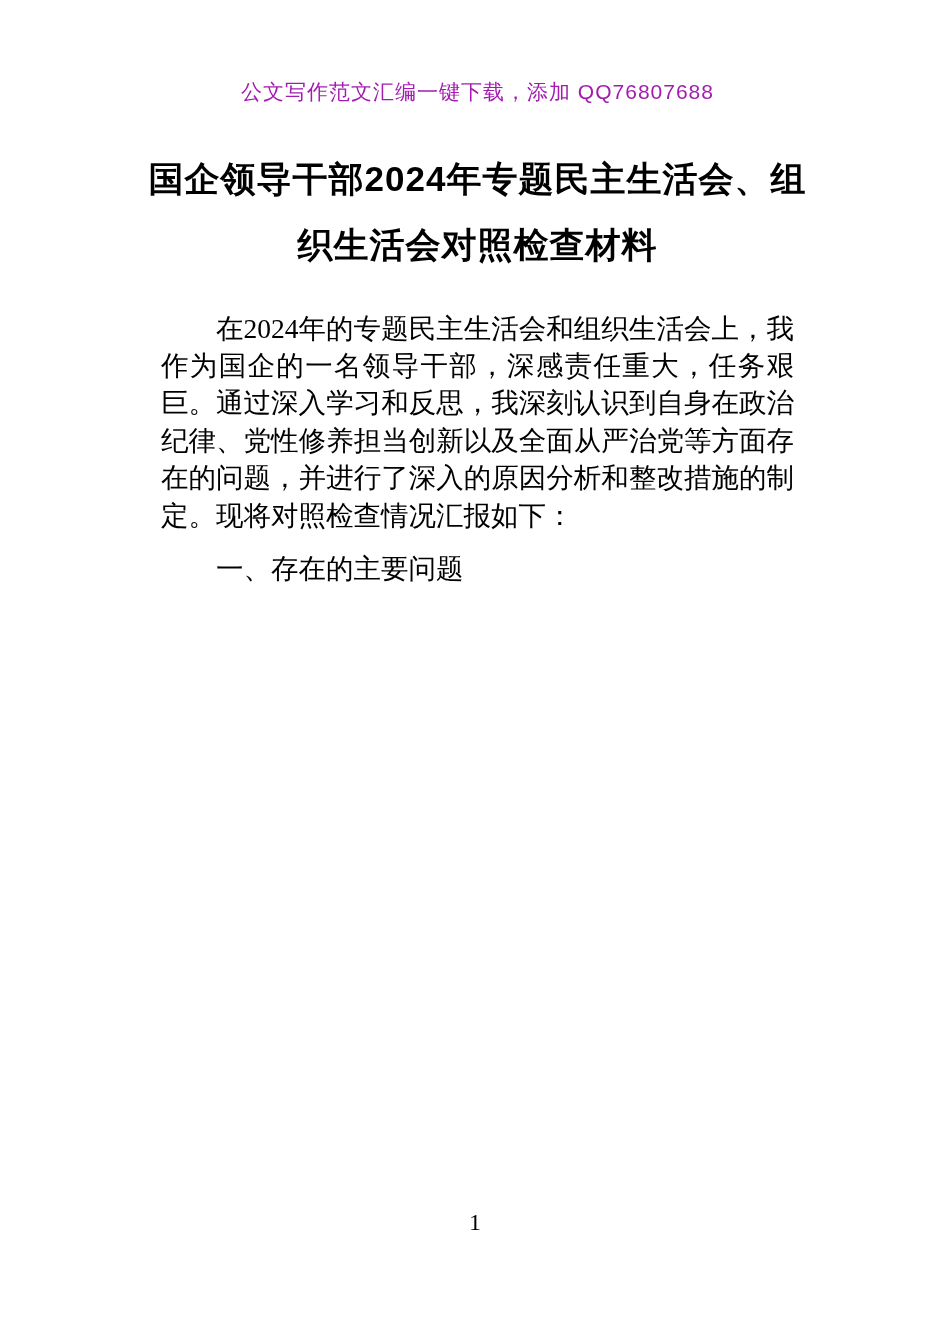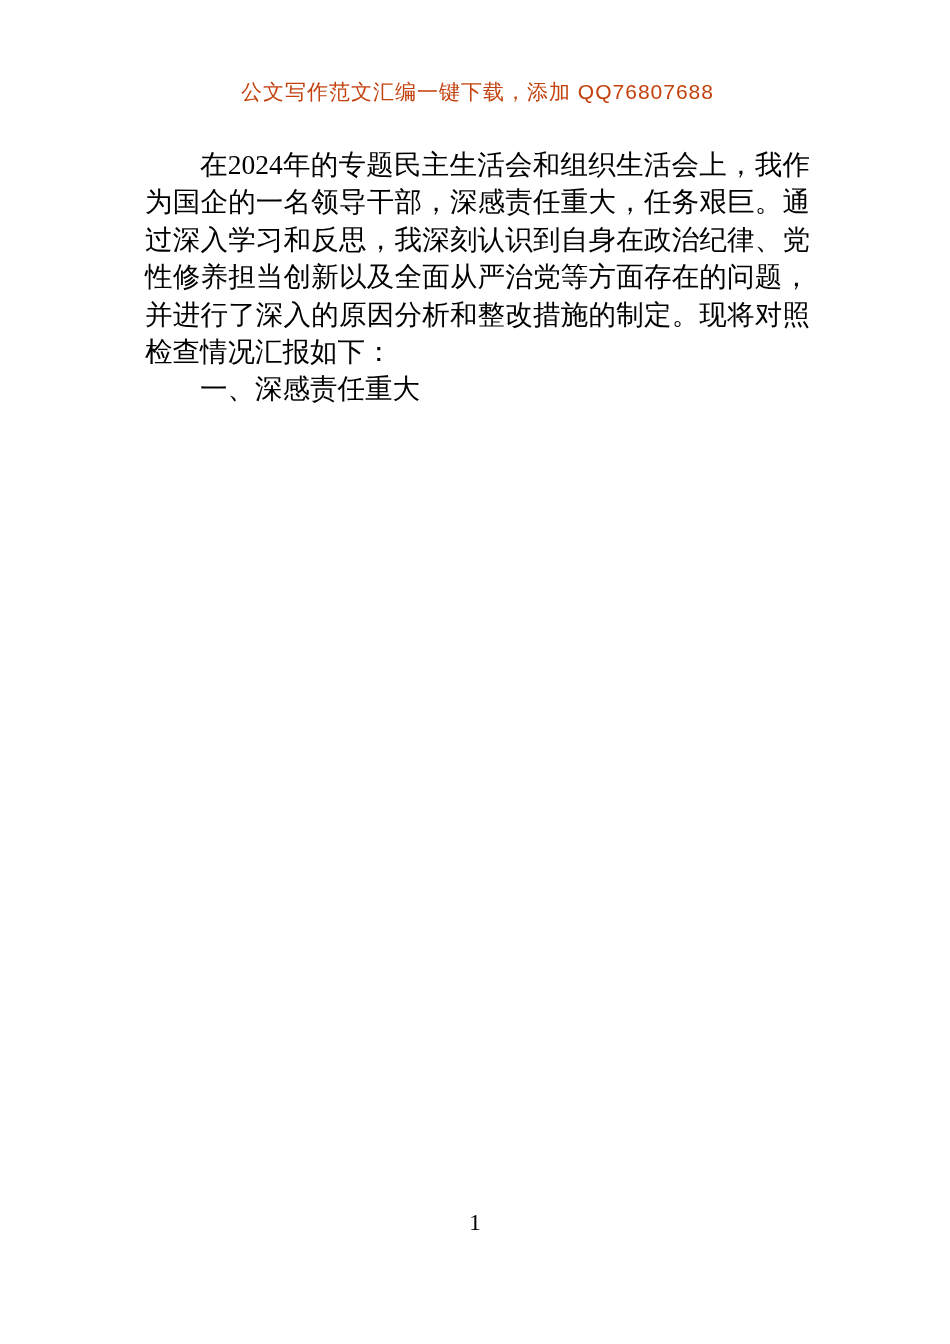--- a/index.html
+++ b/index.html
@@ -14,21 +14,21 @@
     margin: 0 auto;
     background: #ffffff;
     box-sizing: border-box;
     padding: 78px 140px 0 145px;
     color: #000000;
     overflow: hidden;
   }
   .header-notice {
     font-family: "Liberation Sans", sans-serif;
     font-size: 21px;
-    color: #c2410c;
+    color: #a21caf;
     text-align: center;
     margin: 0 0 40px 0;
     letter-spacing: 1px;
   }
   .doc-title {
     font-family: "Liberation Sans", sans-serif;
     font-weight: 700;
     font-size: 35px;
     line-height: 1.88;
     text-align: center;
@@ -37,21 +37,21 @@
     letter-spacing: 1px;
   }
   .doc-body {
     font-family: "Liberation Serif", serif;
     font-size: 27.5px;
     line-height: 1.36;
     text-align: justify;
     text-justify: inter-ideograph;
   }
   .para {
-    margin: 0;
+    margin: 16px;
     text-indent: 2em;
     word-break: break-all;
   }
   .page-number {
     position: absolute;
     left: 0;
     right: 0;
     bottom: 108px;
     text-align: center;
     font-family: "Liberation Serif", serif;
@@ -59,21 +59,22 @@
     color: #000000;
   }
 </style>
 </head>
 <body>
 
 <div class="page">
 
   <div class="header-notice">公文写作范文汇编一键下载，添加 QQ76807688</div>
 
+  <h1 class="doc-title">国企领导干部2024年专题民主生活会、组织生活会对照检查材料</h1>
 
   <div class="doc-body">
     <p class="para">在2024年的专题民主生活会和组织生活会上，我作为国企的一名领导干部，深感责任重大，任务艰巨。通过深入学习和反思，我深刻认识到自身在政治纪律、党性修养担当创新以及全面从严治党等方面存在的问题，并进行了深入的原因分析和整改措施的制定。现将对照检查情况汇报如下：</p>
-    <p class="para">一、深感责任重大</p>
+    <p class="para">一、存在的主要问题</p>
   </div>
 
   <div class="page-number">1</div>
 
 </div>
 
 </body></html>

